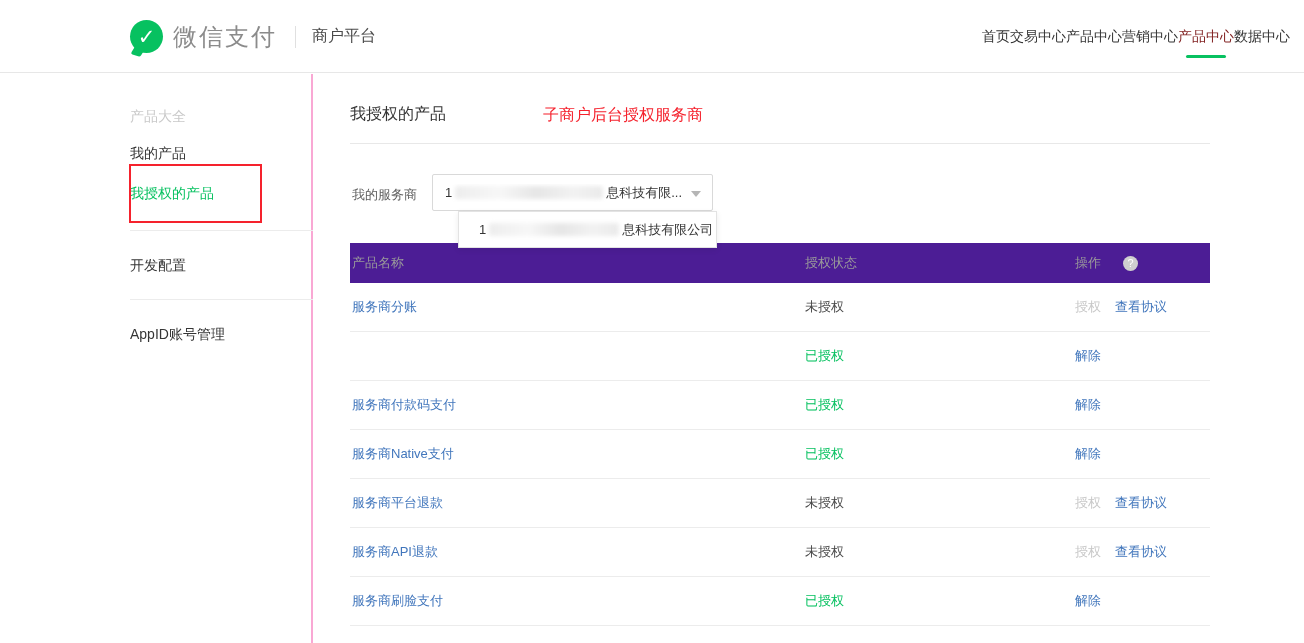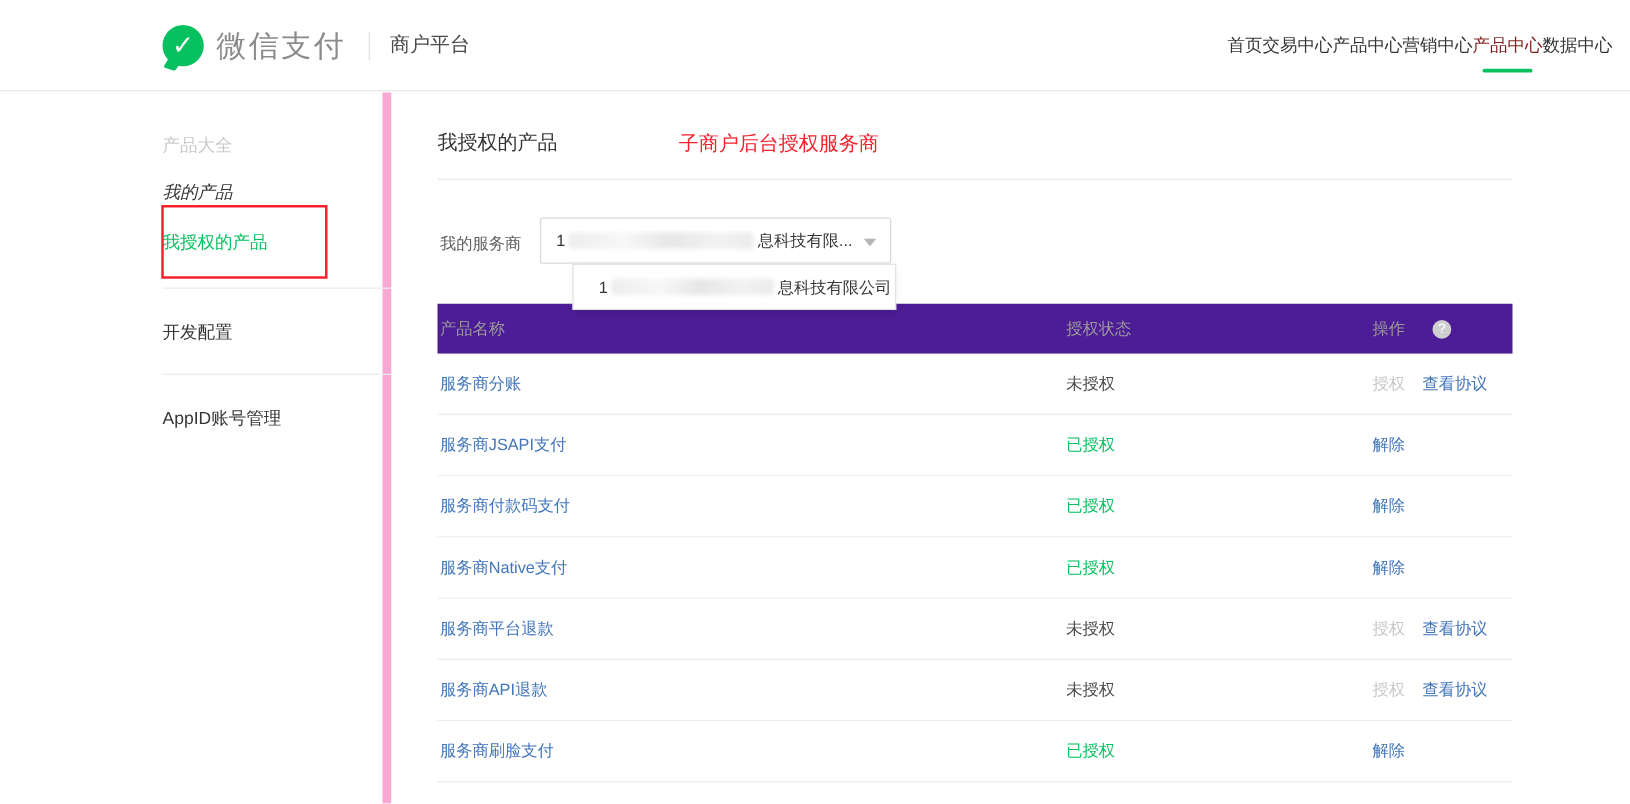--- a/index.html
+++ b/index.html
@@ -21,21 +21,21 @@
   .portal { font-size:16px; color:#4a4a4a; }
 
   .topnav { position:absolute; right:14px; top:0; height:73px; display:flex; align-items:center; }
   .nav-item { position:relative; font-size:14px; color:#353535; cursor:pointer; white-space:nowrap; }
   .nav-item.active { color:#7f1d1d; }
   .nav-item.active::after { content:""; position:absolute; left:50%; transform:translateX(-50%);
     bottom:-12px; width:40px; height:3px; background:#07c160; border-radius:2px; }
 
   
   .sidebar { position:absolute; left:0; top:74px; width:313px; height:569px; background:#fff;
-    border-right:7px solid #f9a8d4; }
+    border-right:2px solid #f9a8d4; }
   .side-item { position:absolute; left:130px; font-size:14px; color:#353535; cursor:pointer; white-space:nowrap; }
   .side-item.muted { color:#c9c9c9; cursor:default; }
   .side-item.active { color:#07c160; }
   .side-div { position:absolute; left:130px; width:183px; height:1px; background:#ececec; }
   .anno-box { position:absolute; left:129px; top:90px; width:133px; height:59px;
     border:2px solid #f5222d; }
 
   
   .main { position:absolute; left:350px; top:74px; width:860px; height:569px; }
   .page-title { position:absolute; left:0; top:30px; font-size:16px; color:#353535; font-weight:500; }
@@ -57,22 +57,22 @@
     background:linear-gradient(90deg,#ededed 0%,#f7f7f7 30%,#e6e6e6 55%,#f2f2f2 80%,#eaeaea 100%);
     filter:blur(2px); vertical-align:middle; }
 
   
   .table { position:absolute; left:0; top:169px; width:860px; }
   .thead { position:relative; height:40px; background:#4c1d95; }
   .thead .cell { color:#9a9a9a; }
   .trow { position:relative; height:49px; border-bottom:1px solid #ececec; background:#fff; }
   .cell { position:absolute; top:0; height:100%; display:flex; align-items:center; font-size:13px; }
   .c-name { left:2px; }
-  .c-status { left:455px;margin-left:48px; }
-  .c-action { left:725px; gap:14px;margin-left:23px; }
+  .c-status { left:455px; }
+  .c-action { left:725px; gap:14px; }
   .link { color:#4176bc; cursor:pointer; text-decoration:none; }
   .status-no { color:#4a4a4a; }
   .status-yes { color:#07c160; }
   .act-disabled { color:#c8c8c8; cursor:default; }
   .help { width:15px; height:15px; margin-left:8px; border-radius:50%; background:#cfcfcf; color:#fff;
     font-size:11px; display:flex; align-items:center; justify-content:center; cursor:pointer; }
 </style>
 </head>
 <body>
 
@@ -92,21 +92,21 @@
       <span class="nav-item">交易中心</span>
       <span class="nav-item">产品中心</span>
       <span class="nav-item">营销中心</span>
       <span class="nav-item active">产品中心</span>
       <span class="nav-item">数据中心</span>
     </div>
   </div>
 
   <div class="sidebar">
     <span class="side-item muted" style="top:34px;">产品大全</span>
-    <span class="side-item" style="top:71px;font-style:italic;">我的产品</span>
+    <span class="side-item" style="top:71px;">我的产品</span>
     <span class="side-item active" style="top:111px;">我授权的产品</span>
     <div class="anno-box"></div>
     <div class="side-div" style="top:156px;"></div>
     <span class="side-item" style="top:183px;">开发配置</span>
     <div class="side-div" style="top:225px;"></div>
     <span class="side-item" style="top:252px;">AppID账号管理</span>
   </div>
 
   <div class="main">
     <div class="page-title">我授权的产品</div>
@@ -142,21 +142,20 @@
       <div id="rows">
           <div class="trow">
             <a class="cell c-name link">服务商分账</a>
             <span class="cell c-status status-no">未授权</span>
             <span class="cell c-action">
               <span class="act-disabled">授权</span>
               <span class="link">查看协议</span>
             </span>
           </div>
           <div class="trow">
-            <a class="cell c-name link">服务商JSAPI支付</a>
             <span class="cell c-status status-yes">已授权</span>
             <span class="cell c-action">
               <span class="link">解除</span>
             </span>
           </div>
           <div class="trow">
             <a class="cell c-name link">服务商付款码支付</a>
             <span class="cell c-status status-yes">已授权</span>
             <span class="cell c-action">
               <span class="link">解除</span>

